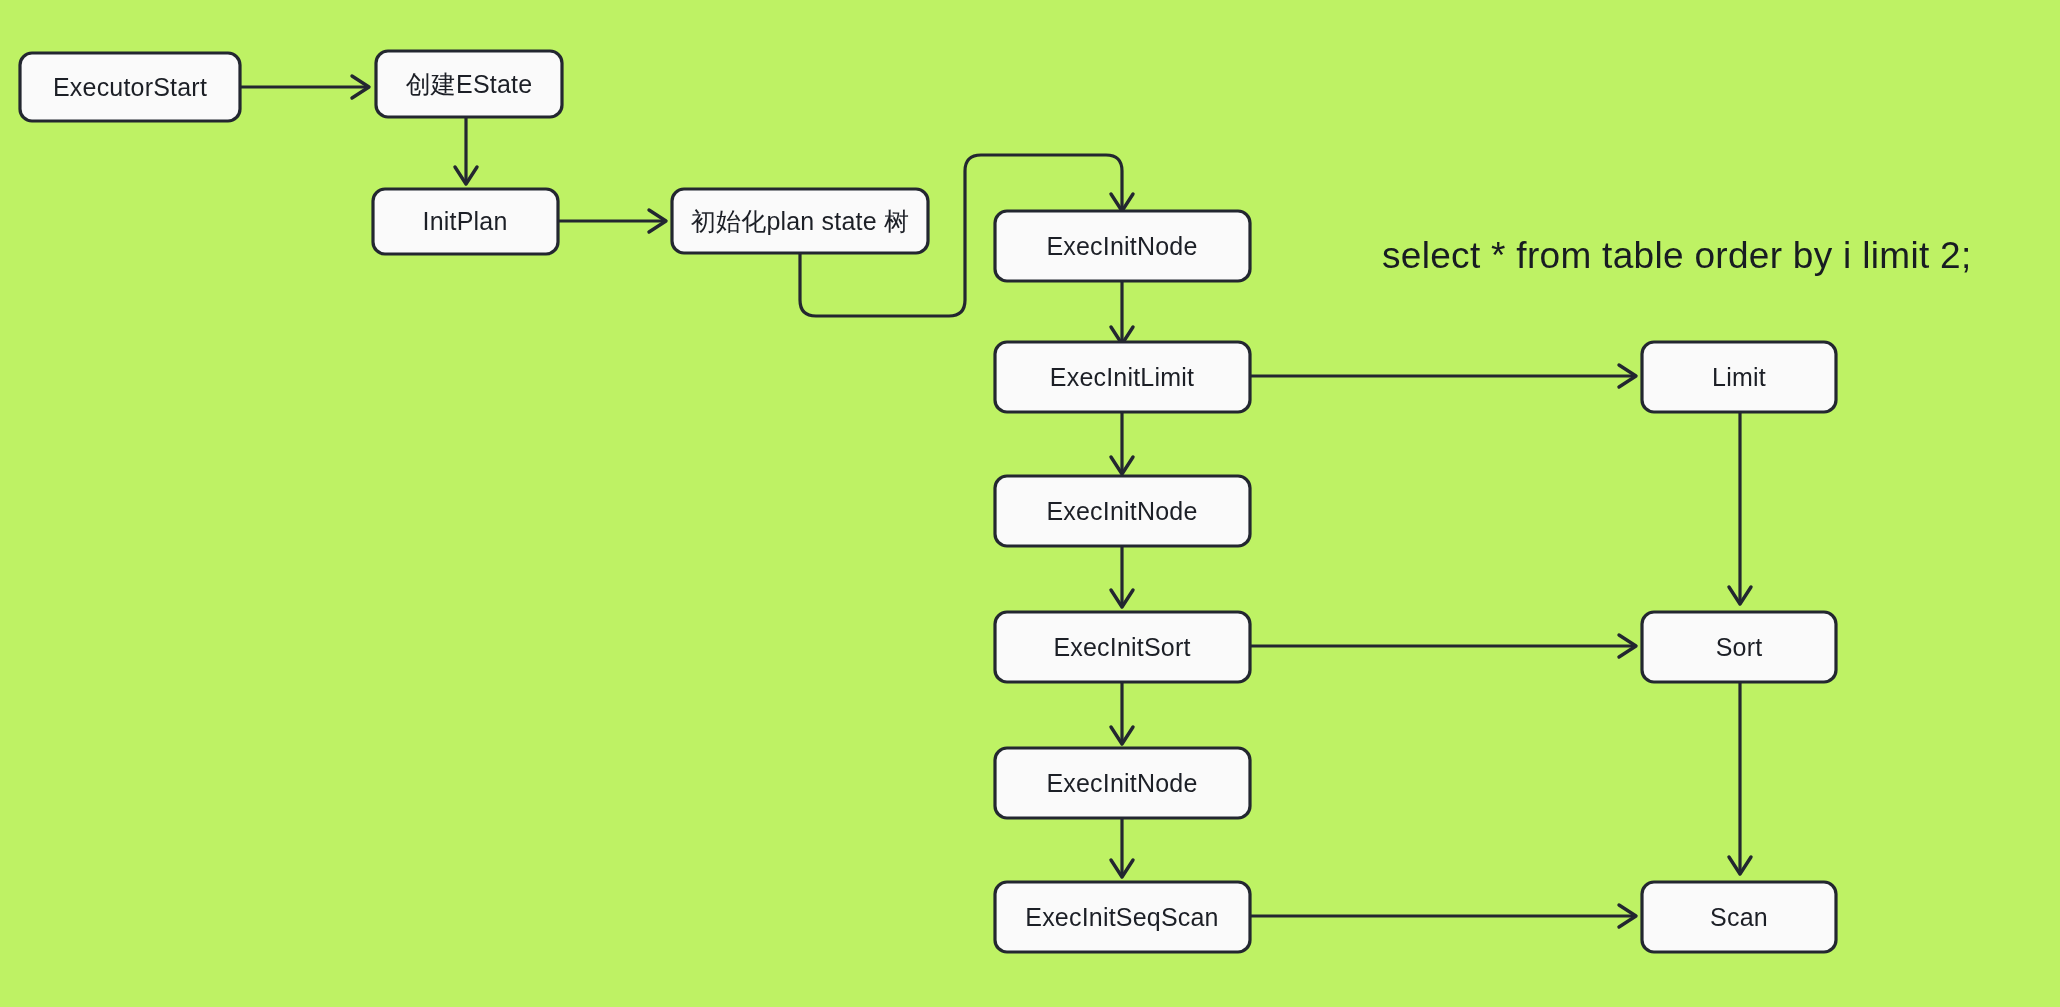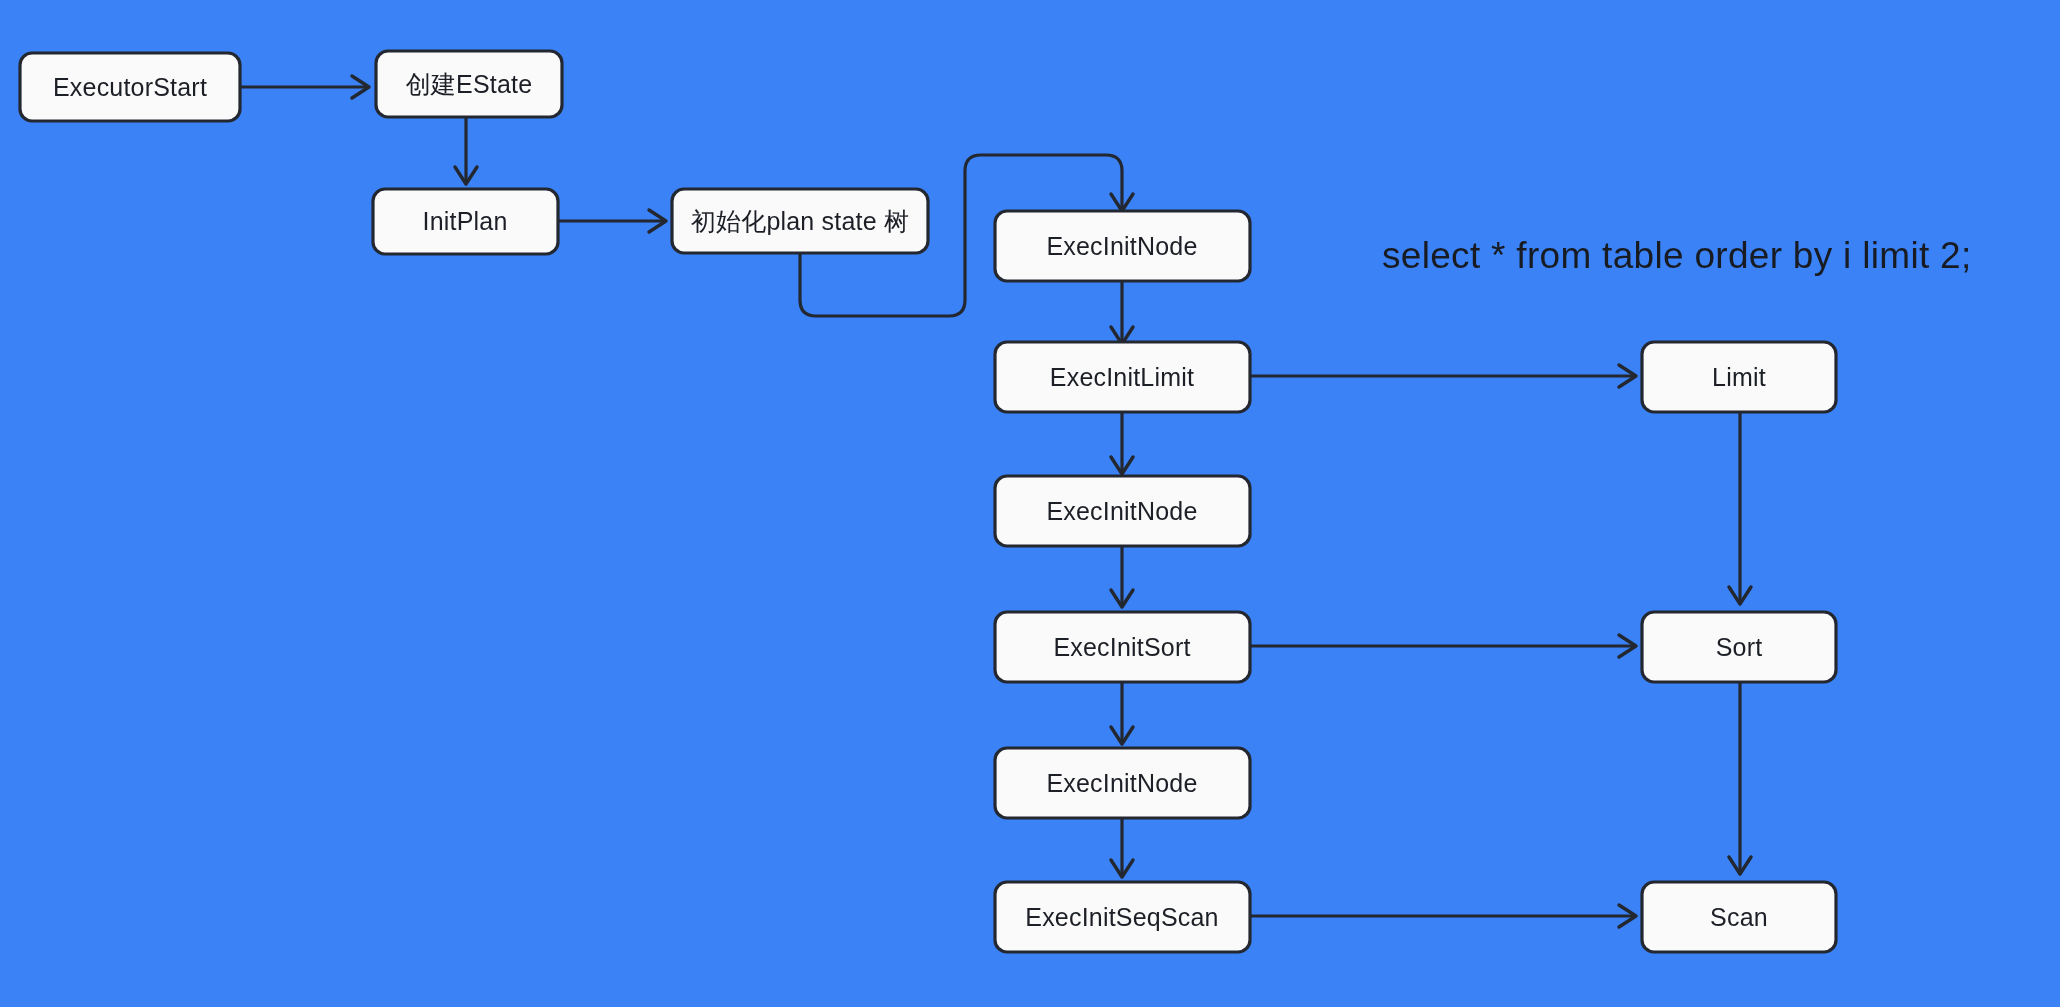--- a/index.html
+++ b/index.html
@@ -10,21 +10,21 @@
   body {
     width: 2060px;
     height: 1007px;
     overflow: hidden;
     font-family: "Liberation Sans", "DejaVu Sans", sans-serif;
   }
   #canvas {
     position: relative;
     width: 2060px;
     height: 1007px;
-    background: #3b82f6;
+    background: #bef264;
   }
   svg#diagram {
     position: absolute;
     left: 0;
     top: 0;
     width: 2060px;
     height: 1007px;
     display: block;
   }
   .node-rect {

